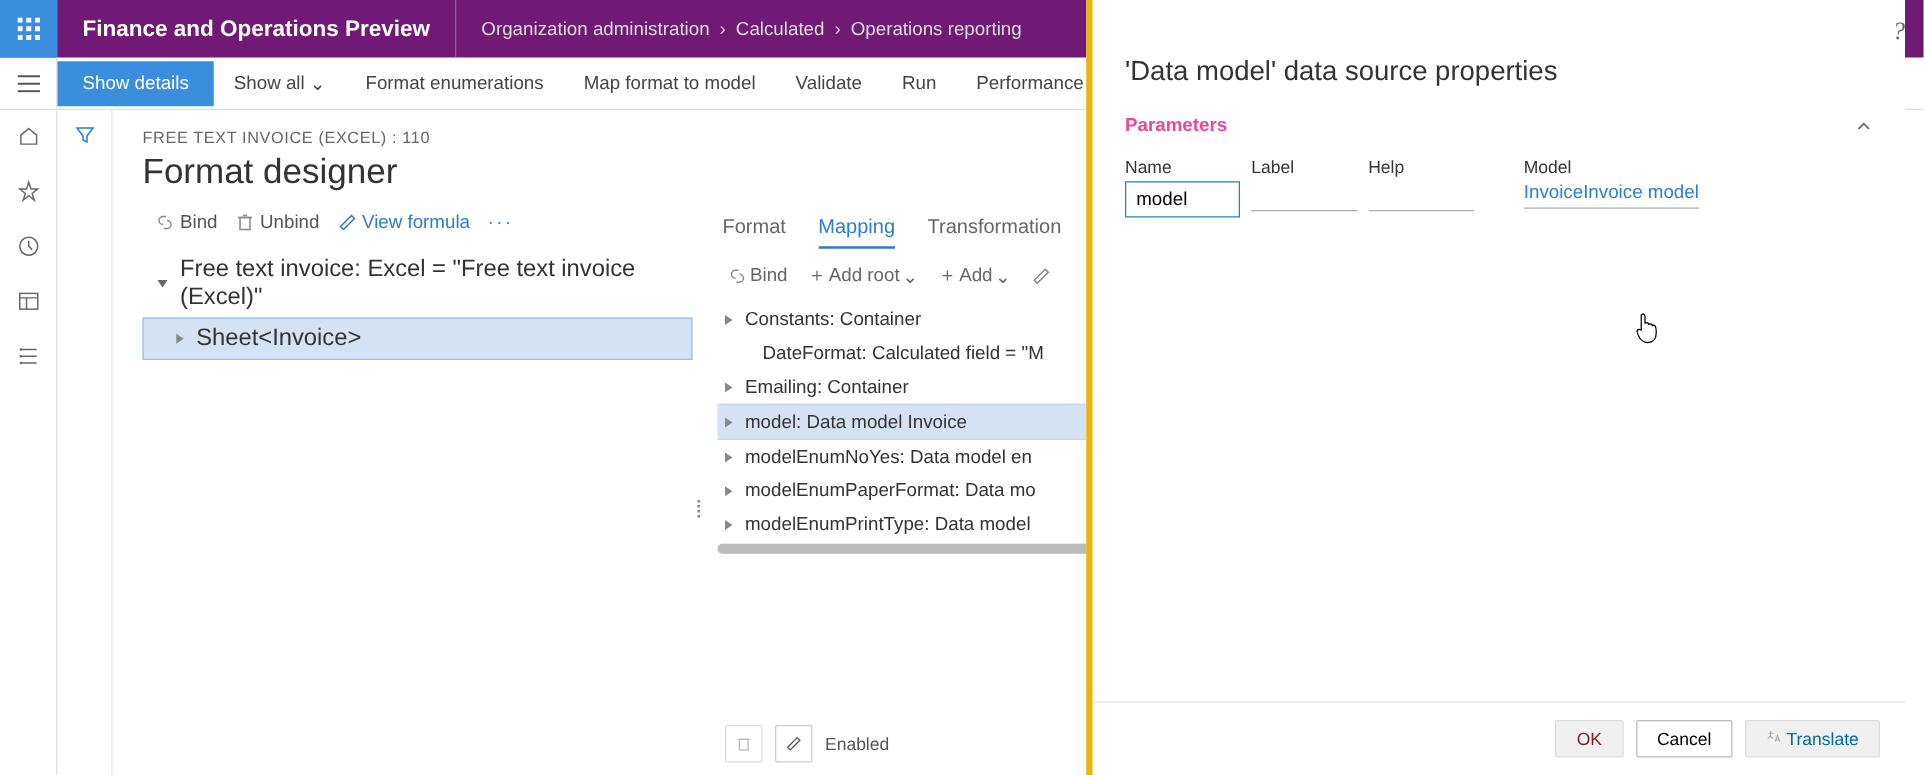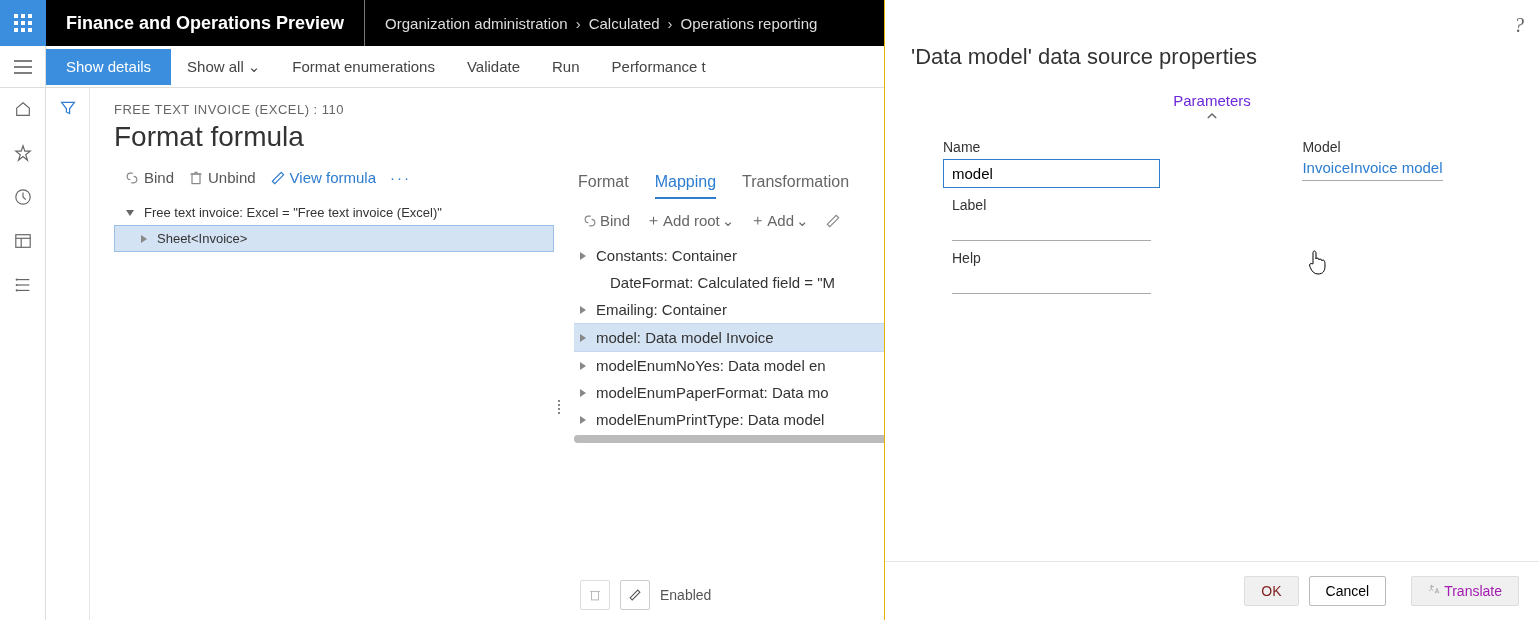--- a/index.html
+++ b/index.html
@@ -1,19 +1,19 @@
 <!DOCTYPE html>
 <html><head>
 <meta charset="utf-8">
 <style>
   * { box-sizing: border-box; margin: 0; padding: 0; }
   body { font-family: "Segoe UI", Arial, sans-serif; font-size: 14px; color: #333; background: #fff; width: 1539px; height: 620px; overflow: hidden; position: relative; }
   
   
-  .topbar { height: 46px; background: #000000; color: #fff; display: flex; align-items: center; }
+  .topbar { height: 46px; background: #701a75; color: #fff; display: flex; align-items: center; }
   .waffle { width: 46px; height: 46px; background: #3b8ede; display: flex; align-items: center; justify-content: center; }
   .waffle svg { fill: #fff; }
   .app-title { padding: 0 20px; font-size: 18px; font-weight: 600; color: #fff; border-right: 1px solid #777; height: 46px; display: flex; align-items: center; }
   .breadcrumb { display: flex; align-items: center; padding: 0 20px; color: #ddd; font-size: 15px; gap: 8px; }
   .breadcrumb span { cursor: pointer; }
   .chev { color: #ccc; }
   .help-icon { position: absolute; top: 14px; right: 15px; font-size: 20px; color: #666; cursor: pointer; font-style: italic; font-family: Georgia, serif; z-index: 100; }
   
   
   .toolbar { height: 42px; display: flex; align-items: center; border-bottom: 1px solid #ddd; }
@@ -38,21 +38,21 @@
   .action-row { display: flex; align-items: center; gap: 6px; margin-bottom: 12px; color: #555; font-size: 15px; padding-left: 6px; }
   .action-link { display: flex; align-items: center; gap: 4px; cursor: pointer; padding: 2px 4px; }
   .action-link.blue { color: #2c7cd0; }
   .action-link svg { width: 16px; height: 16px; }
   
   .columns { display: flex; gap: 20px; }
   .left-col { width: 440px; }
   .right-col { flex: 1; min-width: 0; }
   
   
-  .tree-row { display: flex; align-items: center; padding: 5px 8px; font-size: 13px; }
+  .tree-row { display: flex; align-items: center; padding: 5px 8px; font-size: 19px; }
   .tree-row.parent { gap: 10px; padding-left: 12px; }
   .tree-row.child { padding-left: 26px; background: #d4e3f4; border: 1px solid #9bc0e8; gap: 10px; }
   .tree-caret { width: 0; height: 0; }
   .caret-down { border-left: 4px solid transparent; border-right: 4px solid transparent; border-top: 6px solid #666; }
   .caret-right { width: 0; height: 0; border-top: 4px solid transparent; border-bottom: 4px solid transparent; border-left: 6px solid #888; }
   
   
   .tabs { display: flex; gap: 26px; padding-left: 4px; margin-bottom: 10px; font-size: 16px; }
   .tab { color: #666; padding: 6px 0; cursor: pointer; }
   .tab.active { color: #2c7cd0; border-bottom: 2px solid #2c7cd0; }
@@ -70,39 +70,39 @@
   
   .divider-handle { position: absolute; left: 554px; top: 400px; width: 10px; display: flex; flex-direction: column; gap: 2px; align-items: center; }
   .divider-handle span { width: 2px; height: 2px; background: #888; }
   
   
   .enabled-sec { position: absolute; left: 580px; bottom: 0; right: 670px; display: flex; align-items: center; gap: 10px; padding-bottom: 10px; }
   .icon-btn { width: 30px; height: 30px; border: 1px solid #ccc; border-radius: 2px; display: flex; align-items: center; justify-content: center; cursor: pointer; color: #555; }
   .enabled-label { font-size: 14px; color: #555; }
   
   
-  .panel { position: absolute; top: 0; right: 0; width: 655px; height: 100%; background: #fff; border-left: 1px solid #eab308; z-index: 50; display: flex; flex-direction: column; }
+  .panel { position: absolute; top: 0; right: 15px; width: 655px; height: 100%; background: #fff; border-left: 5px solid #eab308; z-index: 50; display: flex; flex-direction: column; }
   .panel-body { flex: 1; padding: 16px 26px 10px 26px; overflow: auto; }
   .panel-title { font-size: 22px; color: #333; margin: 28px 0 22px 0; }
-  .section-head { display: flex; justify-content: space-between; align-items: center; font-weight: 400; font-size: 15px; margin-bottom: 16px; color: #6d28d9; cursor: pointer; flex-direction: column; }
+  .section-head { display: flex; justify-content: space-between; align-items: center; font-weight: 700; font-size: 15px; margin-bottom: 16px; color: #ec4899; cursor: pointer; }
   .section-head svg { stroke: #666; }
   .form-cols { display: flex; gap: 40px; }
-  .form-col { flex: 1; display: flex; flex-direction: column; gap: 9px; align-items: center; }
+  .form-col { flex: 1; display: flex; flex-direction: row; gap: 9px; }
   .field-label { font-size: 14px; color: #333; margin-bottom: 4px; display: block; }
   .text-input { width: 100%; border: 1px solid #2c7cd0; padding: 5px 8px; font-size: 15px; outline: none; }
   .underline-field { border: none; border-bottom: 1px solid #aaa; height: 24px; width: 100%; font-size: 15px; background: transparent; }
   .link-val { color: #2c7cd0; font-size: 15px; cursor: pointer; }
   .link-val.uline { text-decoration: underline; }
   .model-row { display: flex; justify-content: space-between; border-bottom: 1px solid #aaa; padding-bottom: 4px; }
   .val-text { font-size: 15px; color: #333; border-bottom: 1px solid #aaa; padding: 2px 6px 4px 6px; display: inline-block; width: 170px; }
   
   .panel-footer { border-top: 1px solid #e5e5e5; padding: 14px 20px; display: flex; justify-content: flex-end; gap: 10px; }
   .btn { padding: 6px 16px; border: 1px solid #bbb; background: #fff; font-size: 14px; cursor: pointer; border-radius: 2px; }
   .btn.disabled { background: #f0f0f0; color: #7f1d1d; border-color: #ddd; cursor: default; }
-  .btn.translate { color: #a21caf; display: flex; align-items: flex-start; gap: 4px; margin-left: 15px; }
+  .btn.translate { color: #0369a1; display: flex; align-items: flex-start; gap: 4px; }
   
   
   .cursor { position: absolute; top: 250px; left: 1307px; z-index: 200; pointer-events: none; }
 </style>
 </head>
 <body>
 
 <div class="topbar">
   <div class="waffle">
     <svg width="18" height="18" viewBox="0 0 18 18">
@@ -136,20 +136,21 @@
         <line x1="0" y1="7" x2="18" y2="7"></line>
         <line x1="0" y1="13" x2="18" y2="13"></line>
       </svg>
   </div>
   <div class="show-details">Show details</div>
   <div class="toolbar-item">
       <span>Show all</span>
       <span>⌄</span>
     </div>
   <div class="toolbar-item">Format enumerations</div>
+  <div class="toolbar-item">Map format to model</div>
   <div class="toolbar-item">Validate</div>
   <div class="toolbar-item">Run</div>
   <div class="toolbar-item">Performance t</div>
 </div>
 
 <div class="siderail">
   <div class="siderail-item">
       <svg width="18" height="18" viewBox="0 0 20 20" fill="none" stroke="#666" stroke-width="1.3">
         <path d="M3 9 L10 3 L17 9 V17 H3 Z"></path>
       </svg>
@@ -185,21 +186,21 @@
 </div>
 
 <div class="filter-col">
   <div><svg width="16" height="16" viewBox="0 0 20 20" stroke-width="1.5">
         <path d="M2 3 H18 L12 11 V17 L8 15 V11 Z"></path>
       </svg></div>
 </div>
 
 <div class="main">
   <div class="page-crumb">FREE TEXT INVOICE (EXCEL) : 110</div>
-  <div class="page-title">Format formula</div>
+  <div class="page-title">Format designer</div>
 
   <div class="columns">
     <div class="left-col">
       <div class="action-row">
         <div class="action-link">
           <svg viewBox="0 0 20 20" fill="none" stroke="#888" stroke-width="1.5">
               <path d="M8 12 A4 4 0 0 1 8 4 H11 M12 8 A4 4 0 0 1 12 16 H9"></path>
             </svg>
           <span>Bind</span>
         </div>

